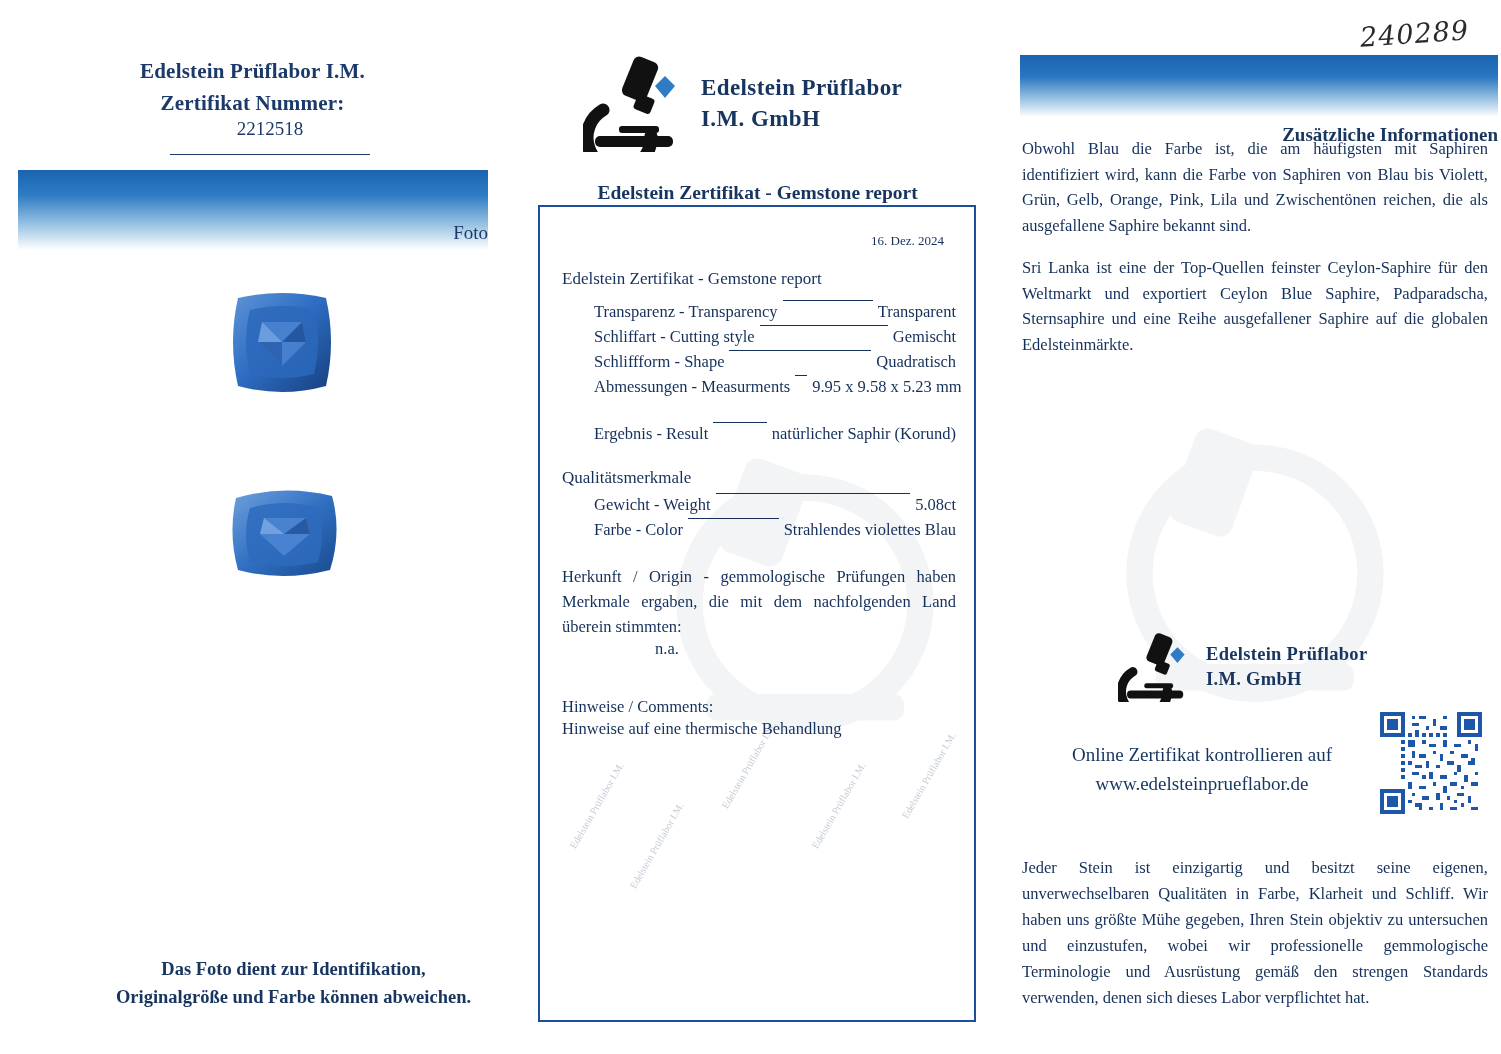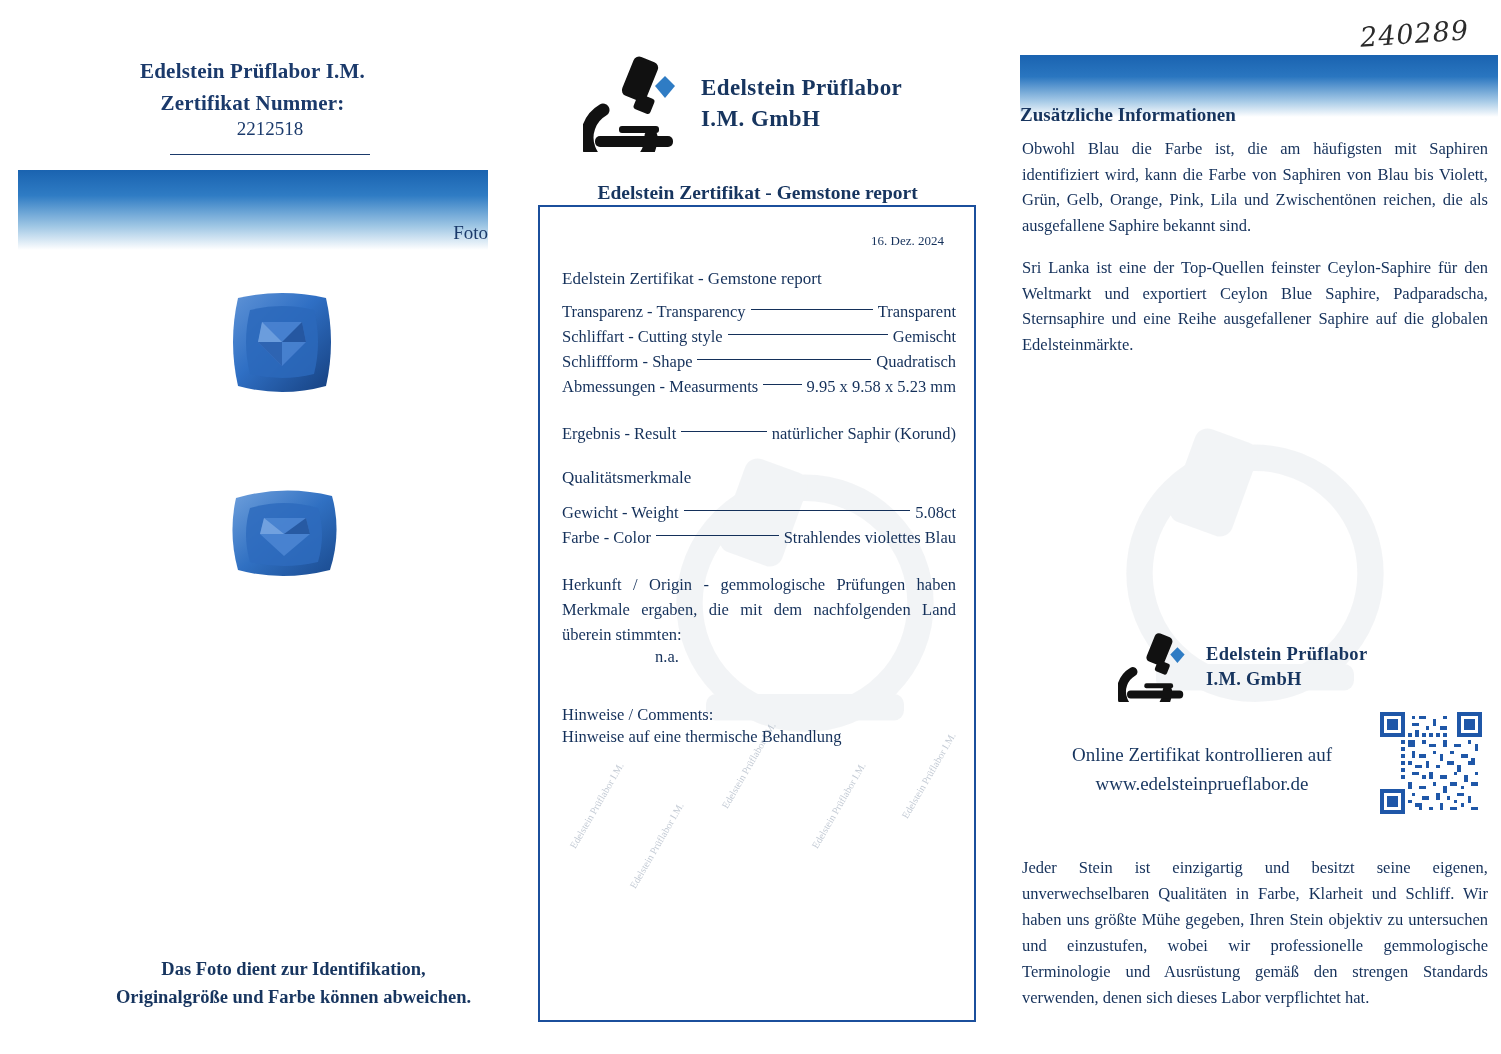--- a/index.html
+++ b/index.html
@@ -152,41 +152,42 @@
     top: 62px;
     right: 18px;
   }
   .c-head {
     font-size: 17px;
     color: #14305a;
     margin-bottom: 10px;
   }
   .row {
     display: flex;
-    align-items: center;
+    align-items: flex-start;
     font-size: 16.5px;
     color: #14305a;
     line-height: 25px;
     white-space: nowrap;
+    margin-left: 32px;
   }
   .row .lbl { flex: 0 0 auto; }
   .row .dots {
     flex: 1 1 auto;
     border-bottom: 1px solid #14305a;
     margin: 0 5px 5px 5px;
     min-width: 12px;
     height: 1px;
   }
   .row .val { flex: 0 0 auto; }
   .gap-sm { height: 16px; }
   .gap-md { height: 22px; }
   .sect-head {
     font-size: 17px;
     color: #14305a;
-    margin-bottom: 12px;
+    margin-bottom: 4px;
   }
   .origin-p {
     font-size: 16.5px;
     color: #14305a;
     line-height: 25px;
     text-align: justify;
     text-justify: inter-word;
   }
   .origin-line {
     display: flex;
@@ -228,23 +229,23 @@
     position: absolute;
     left: 10px;
     top: 55px;
     width: 478px;
     height: 62px;
     background: linear-gradient(to bottom, #1a63b0 0%, #2a76c0 35%, #a8cbe7 75%, #ffffff 100%);
   }
   .right-title {
     position: absolute;
     left: 10px;
-    top: 104px;
+    top: 124px;
     width: 478px;
-    text-align: left;
+    text-align: right;
     font-size: 19px;
     font-weight: bold;
     color: #17355f;
   }
   .right-para {
     position: absolute;
     left: 12px;
     width: 466px;
     font-size: 16.5px;
     line-height: 25.5px;

